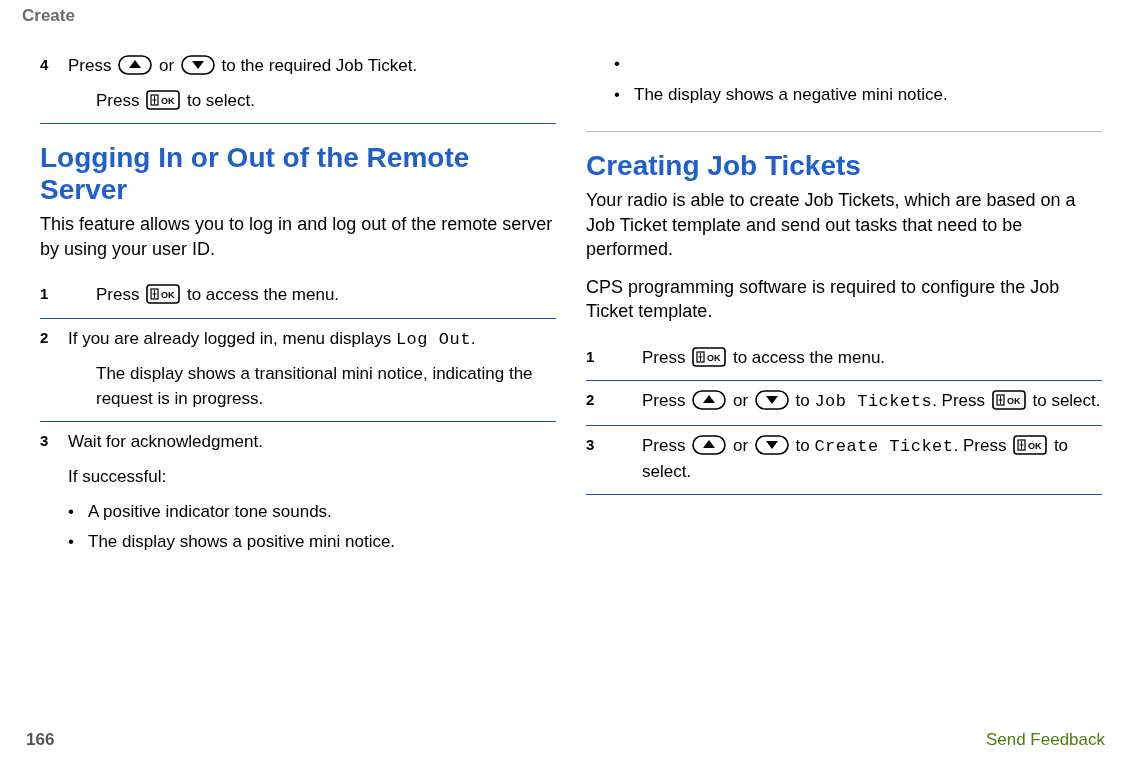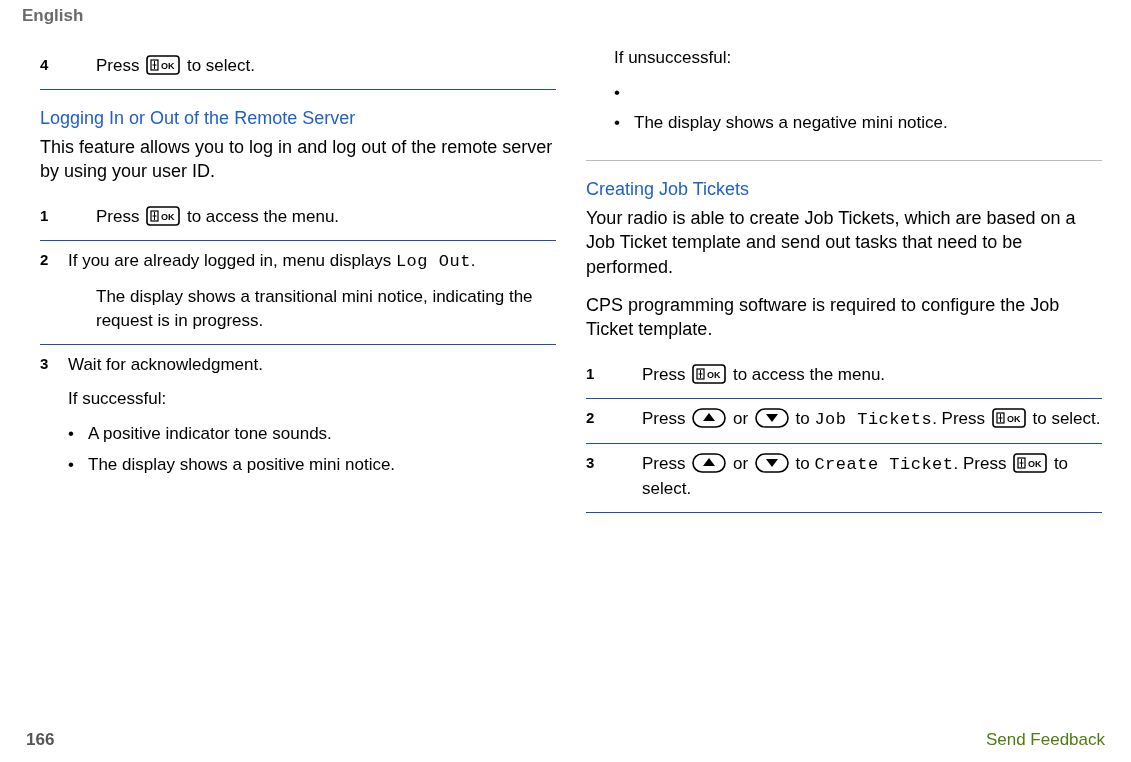--- a/index.html
+++ b/index.html
@@ -22,23 +22,23 @@
   .columns {
     display: flex;
     padding: 20px 20px 0 40px;
     gap: 30px;
   }
   .col {
     width: 516px;
   }
   h2 {
     color: #2060cc;
-    font-size: 18px;
+    font-size: 28px;
     margin: 18px 0 6px 0;
-    font-weight: normal;
+    font-weight: bold;
   }
   .body-text {
     font-size: 18px;
     line-height: 1.35;
     margin: 6px 0 14px 0;
   }
   .step {
     display: flex;
     font-size: 17px;
     line-height: 1.45;
@@ -117,29 +117,40 @@
     <g id="btn-ok">
       <rect x="1" y="1" width="32" height="18" rx="3" ry="3" fill="none" stroke="#000" stroke-width="1.6"></rect>
       <rect x="5" y="5" width="7" height="10" fill="none" stroke="#000" stroke-width="1.2"></rect>
       <line x1="6.5" y1="10" x2="10.5" y2="10" stroke="#000" stroke-width="1"></line>
       <line x1="8.5" y1="6" x2="8.5" y2="14" stroke="#000" stroke-width="1"></line>
       <text x="15" y="14" font-family="Arial" font-size="9" font-weight="bold" fill="#000">OK</text>
     </g>
   </defs>
 </svg>
 
-<div class="page-header">English</div>
+<div class="page-header">Create</div>
 
 <div class="columns">
 
   <div class="col">
 
     <div class="step">
       <div class="step-num">4</div>
       <div class="step-content">
+        <p>
+          <span>Press </span>
+          <span class="icon-btn"><svg width="34" height="20">
+                <use href="#btn-up"></use>
+              </svg></span>
+          <span> or </span>
+          <span class="icon-btn"><svg width="34" height="20">
+                <use href="#btn-down"></use>
+              </svg></span>
+          <span> to the required Job Ticket.</span>
+        </p>
         <p>
           <span>Press </span>
           <span class="icon-btn"><svg width="34" height="20">
                 <use href="#btn-ok"></use>
               </svg></span>
           <span> to select.</span>
         </p>
       </div>
     </div>
     <hr class="rule">
@@ -190,21 +201,20 @@
       </div>
     </div>
 
   </div>
 
   <div class="col">
 
     <div class="step" style="padding-top:0">
       <div class="step-num"></div>
       <div class="step-content">
-        <p>If unsuccessful:</p>
         <ul class="bullets">
           <li>
               <span class="dot">•</span>
             </li>
           <li>
               <span class="dot">•</span>
               <span>The display shows a negative mini notice.</span>
             </li>
         </ul>
       </div>

